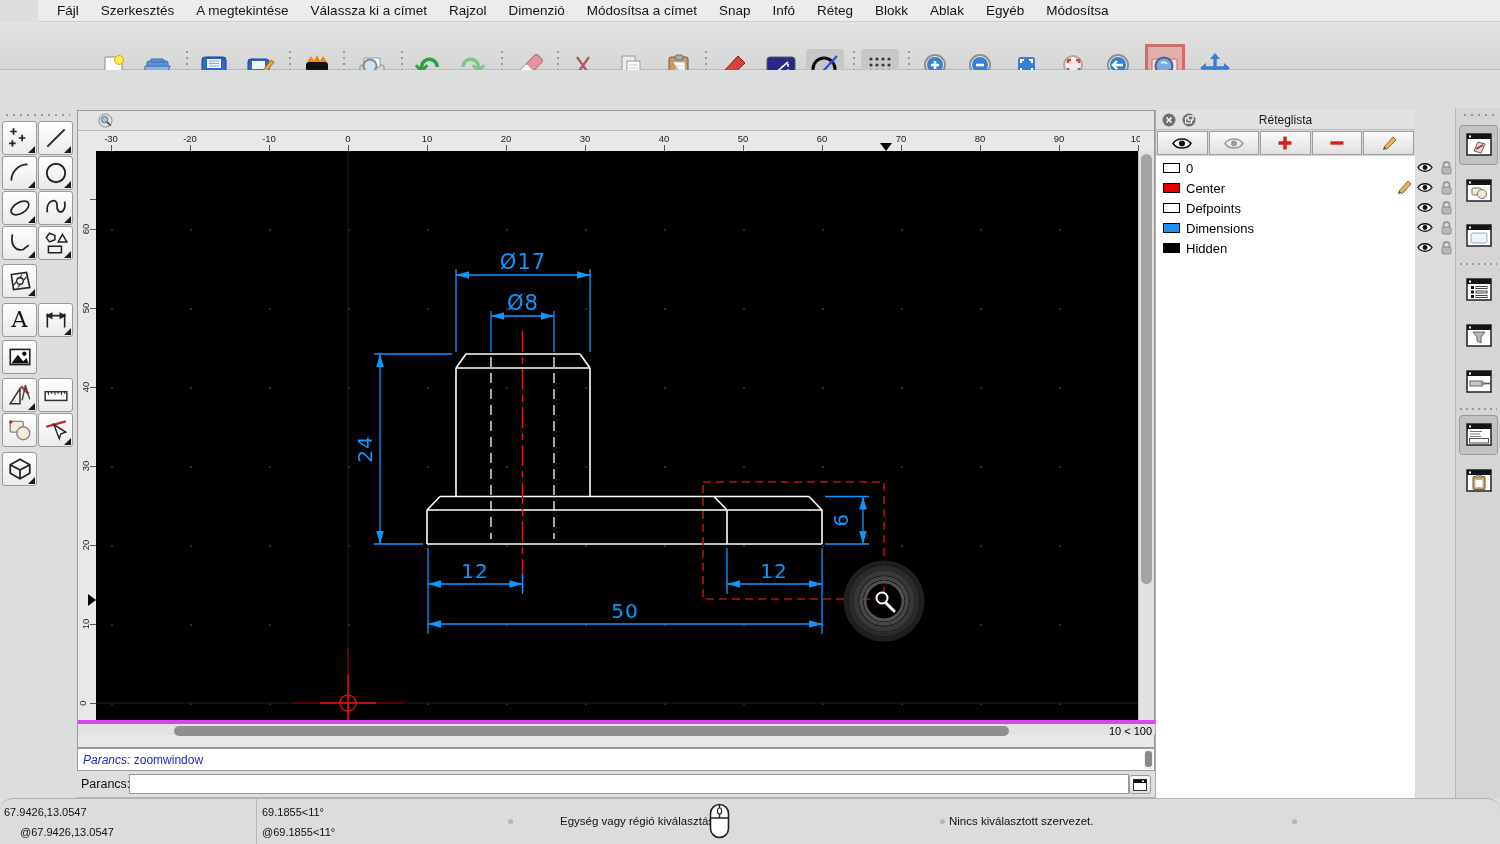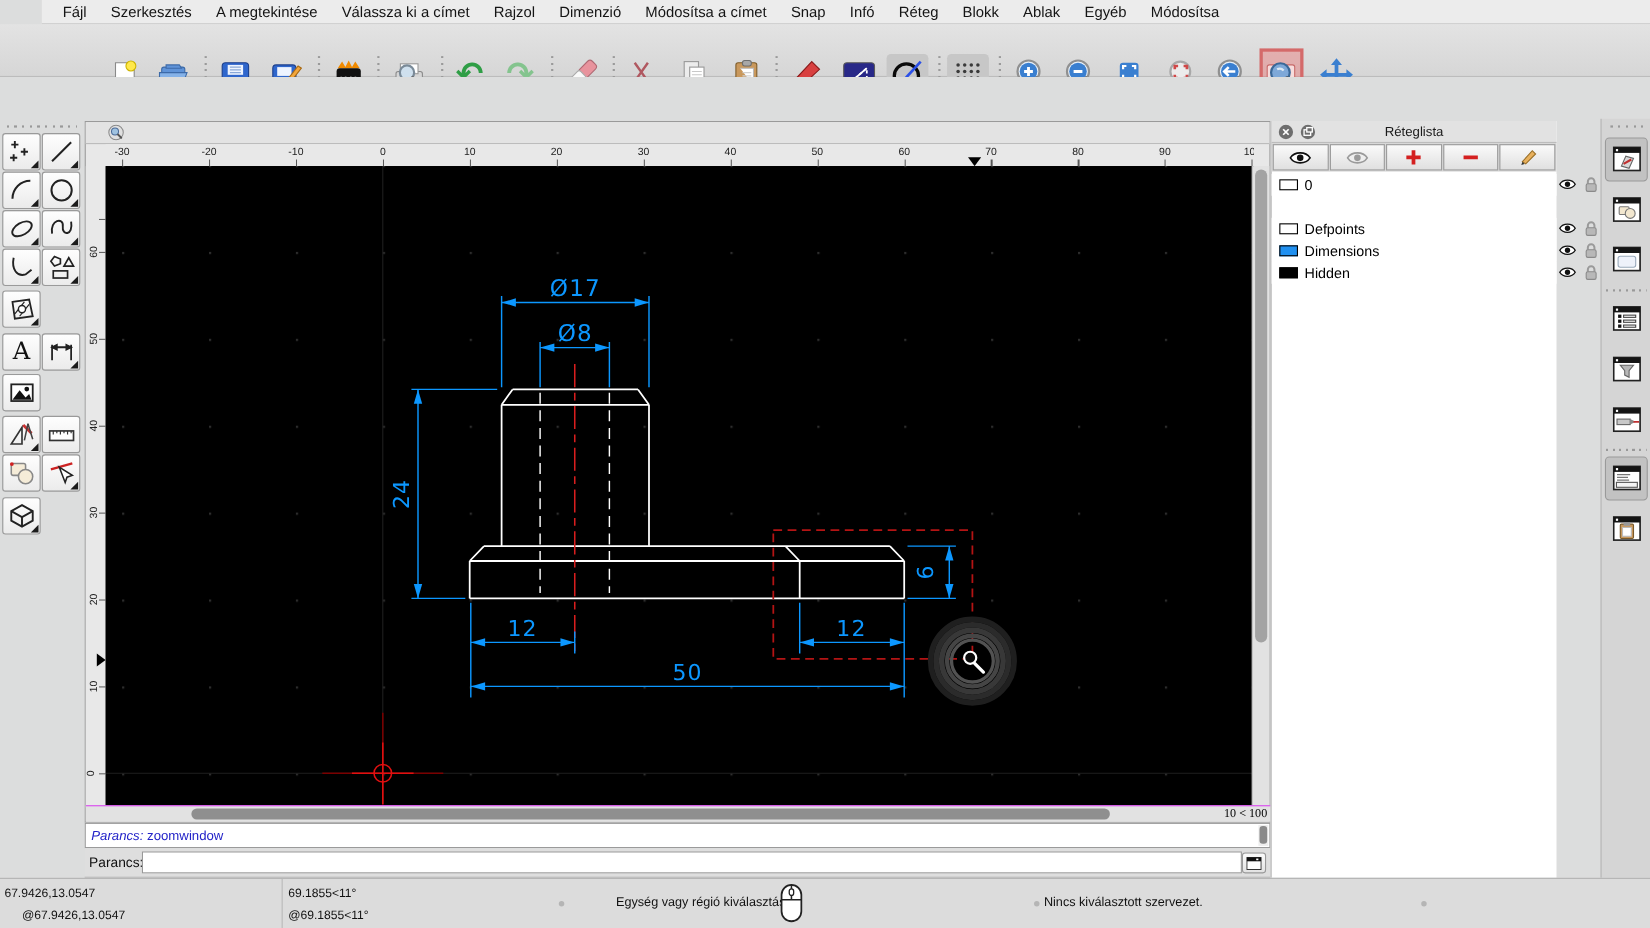--- a/index.html
+++ b/index.html
@@ -44,21 +44,21 @@
   .hruler .lbl { position:absolute; top:2px; transform:translateX(-50%); font-size:9.5px; color:#222; }
   .hticks { position:absolute; left:0; bottom:0; width:100%; height:6px; background-image:repeating-linear-gradient(90deg,#555 0 1px,transparent 1px 79px); background-position-x:15px; }
   .hmarker { position:absolute; left:784px; bottom:0; width:0; height:0; border-left:6px solid transparent; border-right:6px solid transparent; border-top:8px solid #000; }
   .vruler { position:absolute; left:0; top:40px; width:18px; height:583px; background:#e8e8e8; overflow:hidden; }
   .vruler .lbl { position:absolute; left:2px; transform:translate(0,-50%) rotate(-90deg); font-size:9.5px; color:#222; }
   .vticks { position:absolute; right:0; top:0; width:6px; height:100%; background-image:repeating-linear-gradient(180deg,#555 0 1px,transparent 1px 79px); background-position-y:78px; }
   .vmarker { position:absolute; right:0; top:443px; width:0; height:0; border-top:6px solid transparent; border-bottom:6px solid transparent; border-right:none; border-left:8px solid #000; }
   .canvas-wrap { position:absolute; left:18px; top:40px; width:1044px; height:583px; background:#000; }
   .vscroll { position:absolute; right:0; top:40px; width:16px; height:583px; background:#e2e2e2; border-left:1px solid #c0c0c0; }
   .vscroll .thumb { position:absolute; left:2px; top:3px; width:11px; height:430px; background:#a3a3a3; border-radius:6px; }
-  .hscroll { position:absolute; left:0; bottom:0; width:1078px; height:15px; background:#e2e2e2; border-top:1px solid #d946ef;font-family:Liberation Serif, serif; }
+  .hscroll { position:absolute; left:0; bottom:12px; width:1078px; height:15px; background:#e2e2e2; border-top:4px solid #d946ef; }
   .hscroll .thumb { position:absolute; left:96px; top:2px; width:835px; height:10px; background:#8f8f8f; border-radius:5px; }
   .grid-status { position:absolute; right:4px; top:1px; font-size:11px; color:#000; }
 
   
   .cmd-hist { position:absolute; left:77px; top:748px; width:1078px; height:23px; background:#fff; border:1px solid #9a9a9a; font-size:12px; }
   .cmd-hist .txt { position:absolute; left:5px; top:4px; color:#2323c8; }
   .cmd-hist .lab { font-style:italic; }
   .cmd-hist .sb { position:absolute; right:1px; top:1px; width:9px; height:19px; background:#eee; }
   .cmd-hist .sb .thumb { position:absolute; left:1px; top:1px; width:7px; height:16px; background:#8a8a8a; border-radius:3px; }
   .cmd-row { position:absolute; left:77px; top:771px; width:1078px; height:27px; background:#dedede; border-bottom:1px solid #b5b5b5; }
@@ -81,21 +81,21 @@
 
   
   .dock { position:absolute; left:1455px; top:108px; width:45px; height:690px; background:#d5d5d5; border-left:1px solid #b5b5b5; }
   .dock .hdots { left:8px; top:6px; width:30px; }
   .dock-btn { position:absolute; left:3px; width:39px; height:40px; background:transparent; border:none; display:flex; align-items:center; justify-content:center; padding:0; }
   .dock-btn.pressed { background:#c2c2c2; border:1px solid #9a9a9a; border-radius:4px; }
   .dock .sep { position:absolute; left:4px; width:37px; height:2px;
                background-image:repeating-linear-gradient(90deg,#999 0 2px,transparent 2px 6px); }
 
   
-  .statusbar { position:absolute; left:0; top:798px; width:1500px; height:46px; background:#dcdcdc; border-top:1px solid #b2b2b2; font-size:11px; }
+  .statusbar { position:absolute; left:0; top:798px; width:1500px; height:46px; background:#dcdcdc; border-top:1px solid #b2b2b2; font-size:11px;border-radius:13px; }
   .statusbar .l1 { position:absolute; top:7px; } .statusbar .l2 { position:absolute; top:27px; }
   .statusbar .div { position:absolute; top:0; width:1px; height:46px; background:#b8b8b8; }
   .statusbar .dot { position:absolute; width:5px; height:5px; border-radius:50%; background:#b5b5b5; top:20px; }
   .statusbar .hint { position:absolute; left:560px; top:16px; font-size:11.5px; }
   .statusbar .sel { position:absolute; left:949px; top:16px; font-size:11.5px; }
 
   svg { display:block; }
   .canvas-svg text { font-family:"DejaVu Sans",sans-serif; letter-spacing:1px; }
 </style>
 </head>
@@ -684,20 +684,42 @@
           <circle cx="8" cy="5.5" r="2.4" fill="#111"></circle>
         </svg>
       </span>
     <span class="lock">
         <svg width="13" height="14" viewBox="0 0 13 14">
           <path d="M3.5,6 V4 a3,3 0 0 1 6,0 V6" fill="none" stroke="#9a9a9a" stroke-width="1.8"></path>
           <rect x="2" y="6" width="9" height="7" rx="1.5" fill="#b8b8b8" stroke="#8a8a8a"></rect>
         </svg>
       </span>
   </div>
+  <div class="lrow" style="top:68px">
+    <span class="sw" style="background-color: rgb(224, 0, 0);"></span>
+    <span class="nm">Center</span>
+    <span class="pen">
+        <svg width="17" height="16" viewBox="0 0 17 16">
+          <path d="M3,13 L12,3 L15,6 L6,16 Z" fill="#e8b05c" stroke="#9a7028" transform="translate(0,-2)"></path>
+          <path d="M3,11 L2,14 L5,13 Z" fill="#333"></path>
+        </svg>
+      </span>
+    <span class="eye">
+        <svg width="16" height="11" viewBox="0 0 16 11">
+          <path d="M1,5.5 C4,0.5 12,0.5 15,5.5 C12,10.5 4,10.5 1,5.5 Z" fill="#fff" stroke="#111" stroke-width="1.3"></path>
+          <circle cx="8" cy="5.5" r="2.4" fill="#111"></circle>
+        </svg>
+      </span>
+    <span class="lock">
+        <svg width="13" height="14" viewBox="0 0 13 14">
+          <path d="M3.5,6 V4 a3,3 0 0 1 6,0 V6" fill="none" stroke="#9a9a9a" stroke-width="1.8"></path>
+          <rect x="2" y="6" width="9" height="7" rx="1.5" fill="#b8b8b8" stroke="#8a8a8a"></rect>
+        </svg>
+      </span>
+  </div>
   <div class="lrow" style="top:88px">
     <span class="sw" style="background-color: rgb(255, 255, 255);"></span>
     <span class="nm">Defpoints</span>
     <span class="eye">
         <svg width="16" height="11" viewBox="0 0 16 11">
           <path d="M1,5.5 C4,0.5 12,0.5 15,5.5 C12,10.5 4,10.5 1,5.5 Z" fill="#fff" stroke="#111" stroke-width="1.3"></path>
           <circle cx="8" cy="5.5" r="2.4" fill="#111"></circle>
         </svg>
       </span>
     <span class="lock">

